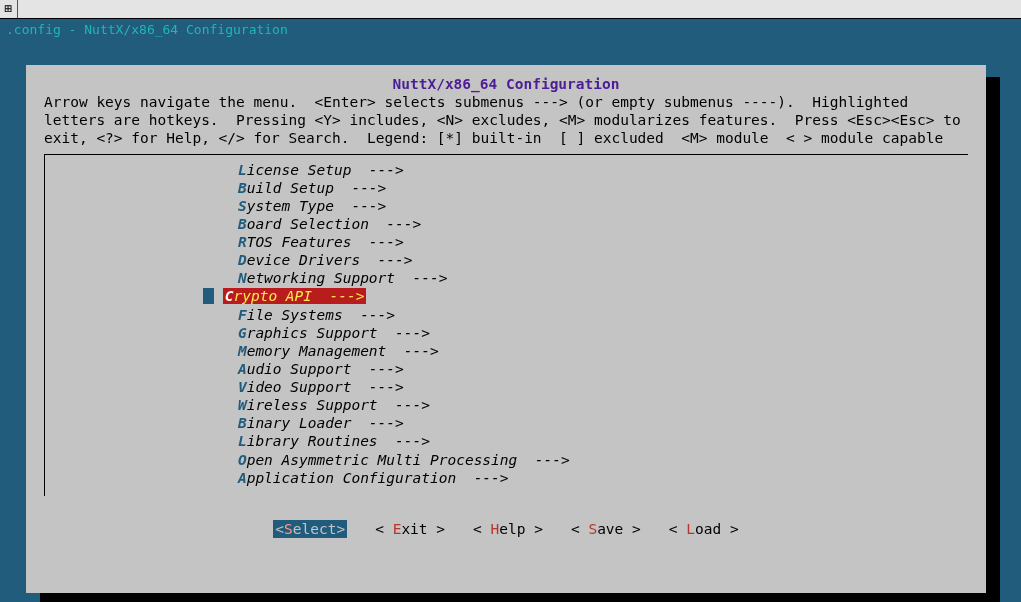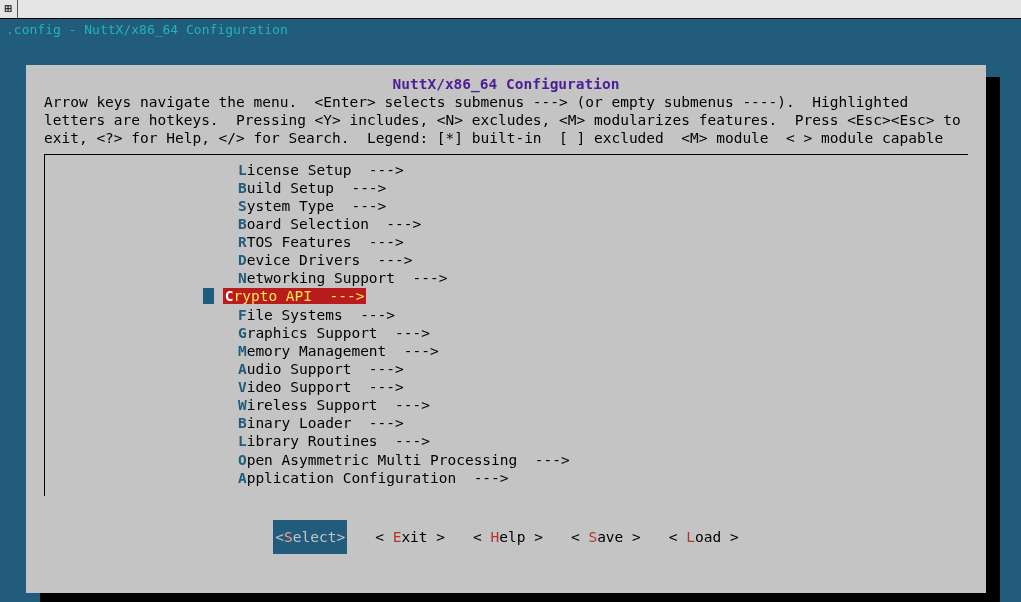--- a/index.html
+++ b/index.html
@@ -66,21 +66,21 @@
   .inner-frame {
     border:1px solid #000;
     border-bottom:none;
     border-right:none;
     margin-top:6px;
     padding:6px 0 6px 0;
     height:342px;
     overflow:hidden;
   }
   .menu-list { padding-left:158px; }
-  .menu-item { white-space:pre; }
+  .menu-item { white-space:pre;font-style:italic; }
   .menu-item .hk { color:#225c7d; font-weight:600; }
   .menu-item.selected {
     display:inline-block;
   }
   .sel-prefix {
     background:#225c7d;
     color:#c4c4c4;
     padding:0 1px;
   }
   .sel-gap { display:inline-block; width:9px;}
@@ -96,21 +96,21 @@
   }
   .btn {
     display:inline-block;
     margin:0 14px;
   }
   .btn .ang { color:#000;}
   .btn .k { color:#b3352c; font-weight:500;}
   .btn.selected {
     background:#225c7d;
     color:#c4c4c4;
-    padding:8px 2px;
+    padding:0 2px;
   }
   .btn.selected .ang { color:#c4c4c4;}
   .btn.selected .k { color:#ff9a8a;}
 </style>
 </head>
 <body>
 
 <div class="win-chrome">
   <span class="icon">⊞</span>
 </div>

